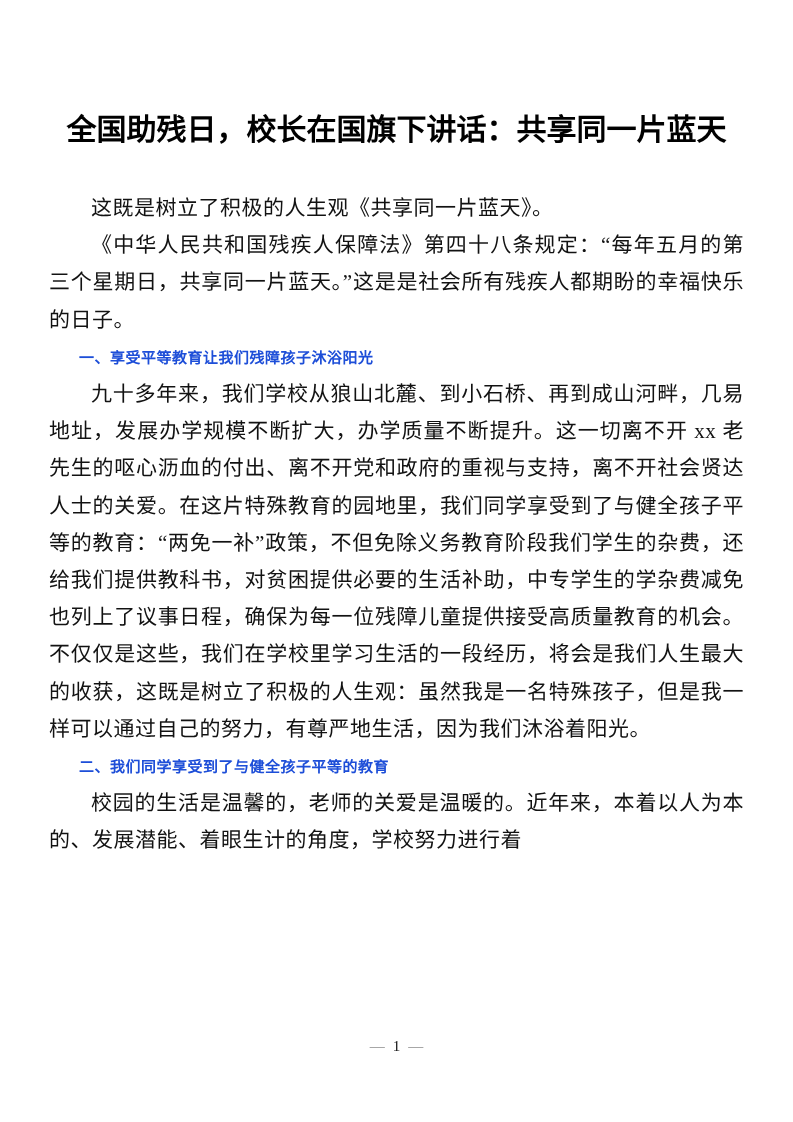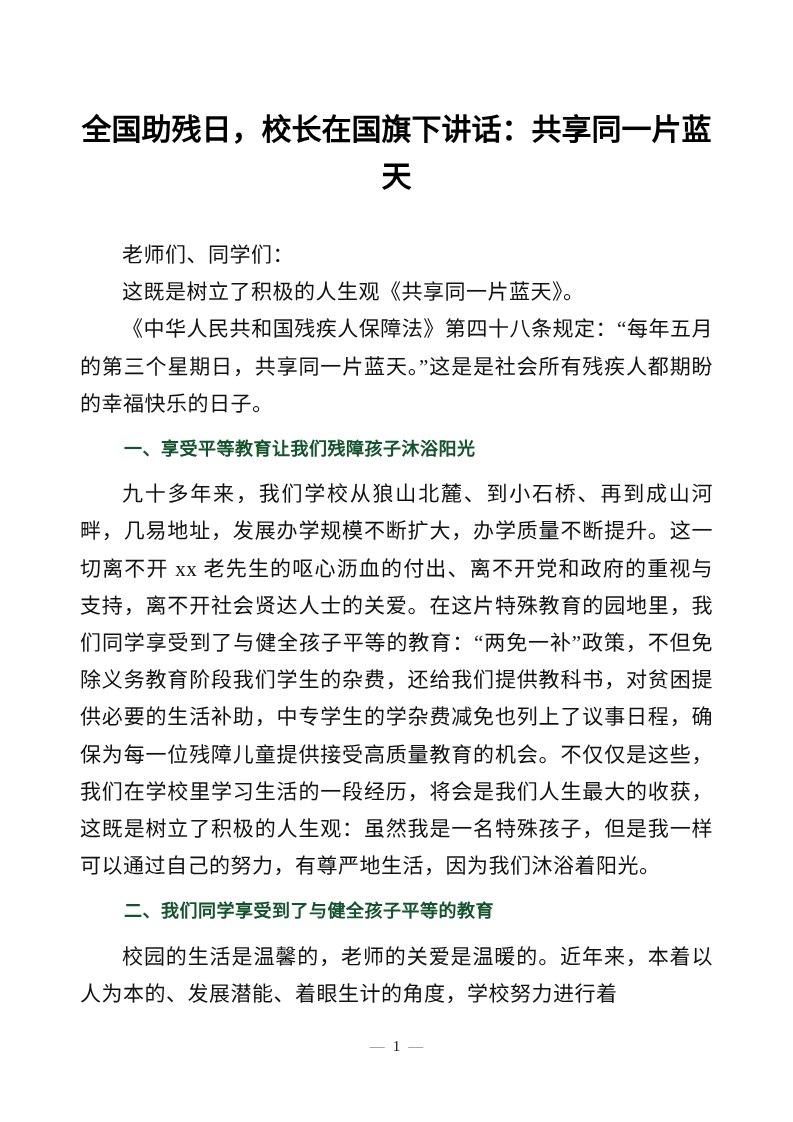--- a/index.html
+++ b/index.html
@@ -11,21 +11,21 @@
     position: relative;
     width: 793px;
     height: 1122px;
     margin: 0 auto;
     background: #ffffff;
     overflow: hidden;
     box-sizing: border-box;
     color: #1a1a1a;
   }
   .content {
-    padding: 0 80px;
+    padding: 0 49px;
     box-sizing: border-box;
   }
   .doc-title {
     margin: 0 0 37px 0;
     padding-top: 106px;
     font-family: "Liberation Serif", "DejaVu Serif", serif;
     font-size: 30px;
     font-weight: bold;
     line-height: 47px;
     text-align: center;
@@ -36,27 +36,27 @@
     font-family: "Liberation Serif", "DejaVu Serif", serif;
     font-size: 21px;
     line-height: 37.2px;
     text-align: justify;
     text-justify: inter-character;
     text-indent: 2em;
     color: #121212;
     letter-spacing: 0.5px;
   }
   .doc-body h2.section-heading {
-    margin: 8px;
+    margin: 0;
     font-family: "Liberation Sans", "DejaVu Sans", sans-serif;
-    font-size: 18px;
+    font-size: 15px;
     font-weight: bold;
     line-height: 37.2px;
     text-indent: 2em;
-    color: #14532d;
+    color: #1d4ed8;
     letter-spacing: 0.5px;
   }
   .page-footer {
     position: absolute;
     left: 0;
     right: 0;
     top: 1036px;
     text-align: center;
     font-family: "Liberation Serif", "DejaVu Serif", serif;
     font-size: 15px;
@@ -75,21 +75,20 @@
 </head>
 <body>
 
 <div class="page">
   <div class="content">
 
     <h1 class="doc-title">全国助残日，校长在国旗下讲话：共享同一片蓝天</h1>
 
     <div class="doc-body">
 
-      <p>老师们、同学们：</p>
 
       <p>这既是树立了积极的人生观《共享同一片蓝天》。</p>
 
       <p>《中华人民共和国残疾人保障法》第四十八条规定：“每年五月的第三个星期日，共享同一片蓝天。”这是是社会所有残疾人都期盼的幸福快乐的日子。</p>
 
       <h2 class="section-heading">一、享受平等教育让我们残障孩子沐浴阳光</h2>
 
       <p>九十多年来，我们学校从狼山北麓、到小石桥、再到成山河畔，几易地址，发展办学规模不断扩大，办学质量不断提升。这一切离不开 xx 老先生的呕心沥血的付出、离不开党和政府的重视与支持，离不开社会贤达人士的关爱。在这片特殊教育的园地里，我们同学享受到了与健全孩子平等的教育：“两免一补”政策，不但免除义务教育阶段我们学生的杂费，还给我们提供教科书，对贫困提供必要的生活补助，中专学生的学杂费减免也列上了议事日程，确保为每一位残障儿童提供接受高质量教育的机会。不仅仅是这些，我们在学校里学习生活的一段经历，将会是我们人生最大的收获，这既是树立了积极的人生观：虽然我是一名特殊孩子，但是我一样可以通过自己的努力，有尊严地生活，因为我们沐浴着阳光。</p>
 
       <h2 class="section-heading">二、我们同学享受到了与健全孩子平等的教育</h2>

